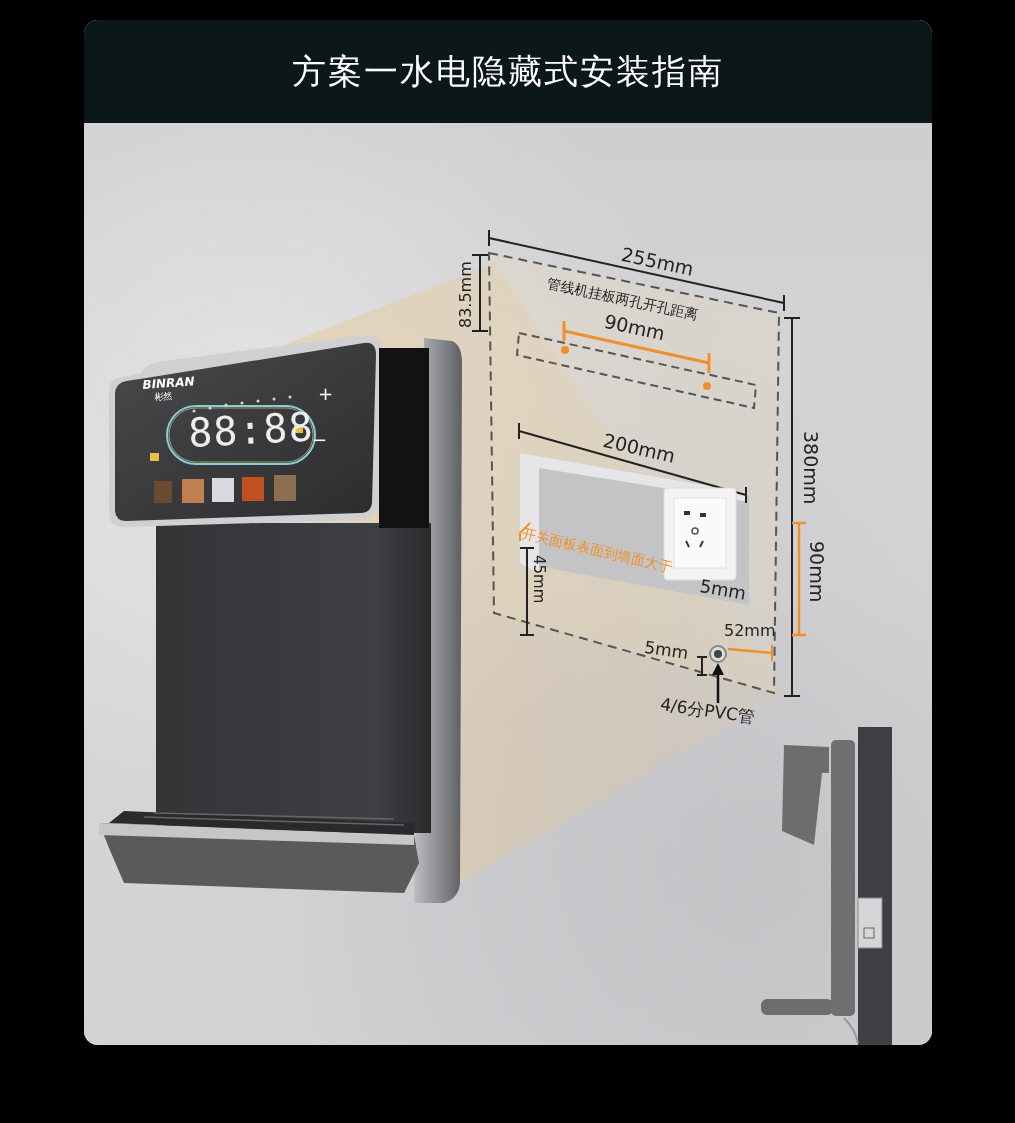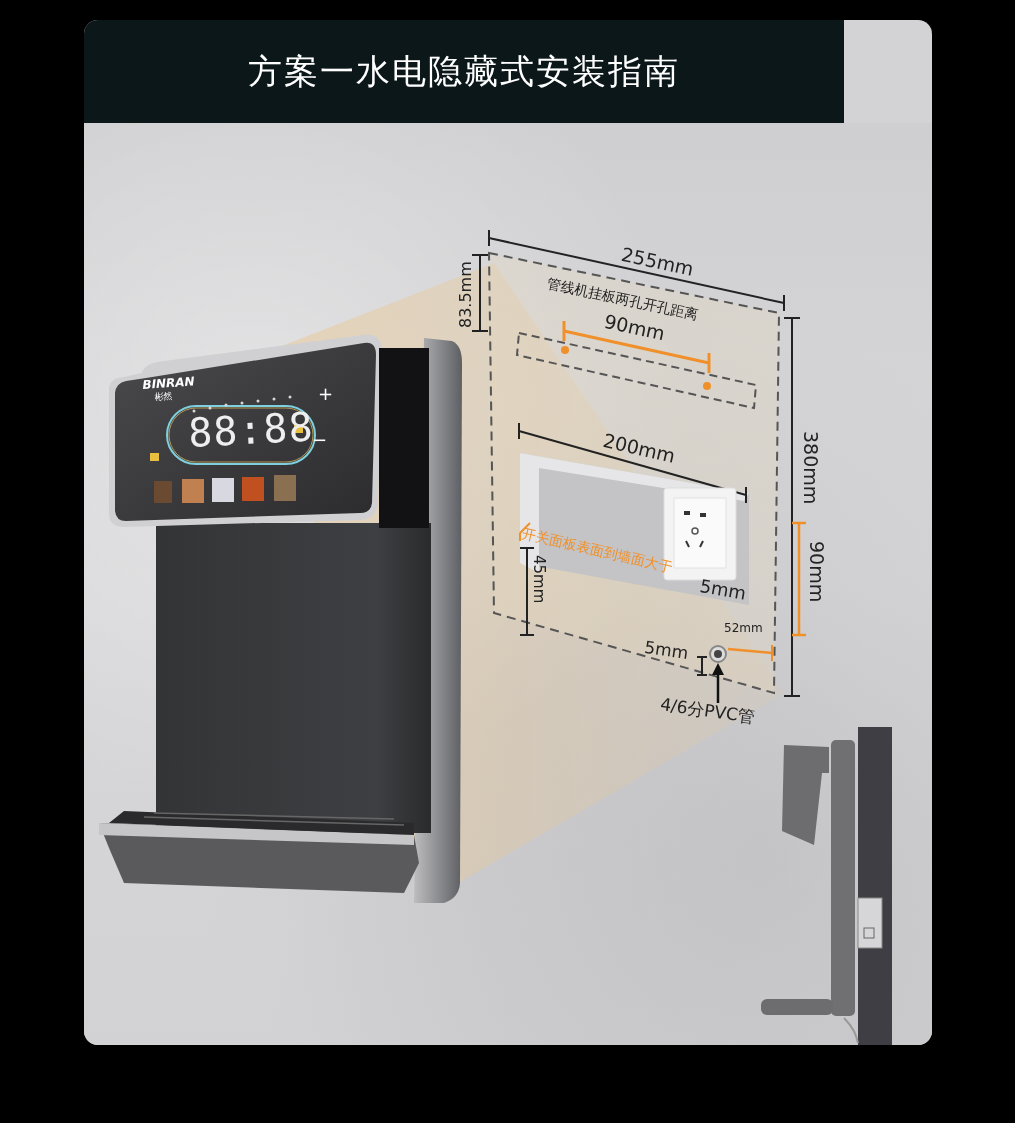--- a/index.html
+++ b/index.html
@@ -1,19 +1,19 @@
 <!DOCTYPE html>
 <html><head>
 <meta charset="utf-8">
 <style>
   html, body { margin:0; padding:0; }
   body { width:1015px; height:1123px; background:#000; position:relative; overflow:hidden;
          font-family:"DejaVu Sans", "Liberation Sans", sans-serif; }
   .card { position:absolute; left:84px; top:20px; width:848px; height:1025px; border-radius:14px; overflow:hidden; background:#d3d3d5; }
-  .header { position:absolute; left:0; top:0; width:760px; height:103px; background:#0b1719; display:flex; align-items:center; justify-content:center; }
+  .header { position:absolute; left:0; top:0; width:848px; height:103px; background:#0b1719; display:flex; align-items:center; justify-content:center; }
   .header .title { color:#fff; font-size:34px; letter-spacing:2px; font-weight:500; }
   .wall { position:absolute; left:0; top:103px; width:848px; height:922px;
     background:
       radial-gradient(ellipse at 20% 30%, rgba(255,255,255,0.35), transparent 45%),
       radial-gradient(ellipse at 80% 80%, rgba(150,150,155,0.25), transparent 50%),
       radial-gradient(ellipse at 50% 60%, rgba(190,190,195,0.3), transparent 60%),
       linear-gradient(180deg,#cfcfd1 0%, #d8d8da 50%, #d2d2d4 100%); }
   svg.overlay { position:absolute; left:0; top:0; }
   .lbl { position:absolute; color:#222; font-size:17px; white-space:nowrap; transform-origin:left top; }
   .lbl.orange { color:#f0902a; }
@@ -172,17 +172,17 @@
     <div class="lbl" style="left:540px;top:120px;transform:rotate(12deg);font-size:19px;">255mm</div>
     <div class="lbl" style="left:372px;top:205px;transform:rotate(-90deg);font-size:16px;">83.5mm</div>
     <div class="lbl" style="left:465px;top:152px;transform:rotate(12deg);font-size:14px;">管线机挂板两孔开孔距离</div>
     <div class="lbl" style="left:523px;top:187px;transform:rotate(12deg);font-size:19px;">90mm</div>
     <div class="lbl" style="left:522px;top:306px;transform:rotate(13deg);font-size:19px;">200mm</div>
     <div class="lbl" style="left:738px;top:308px;transform:rotate(90deg);font-size:19px;">380mm</div>
     <div class="lbl" style="left:744px;top:418px;transform:rotate(90deg);font-size:19px;">90mm</div>
     <div class="lbl" style="left:464px;top:432px;transform:rotate(90deg);font-size:15px;">45mm</div>
     <div class="lbl orange" style="left:440px;top:402px;transform:rotate(13deg);font-size:14px;">开关面板表面到墙面大于</div>
     <div class="lbl" style="left:618px;top:452px;transform:rotate(10deg);font-size:18px;">5mm</div>
-    <div class="lbl" style="left:640px;top:498px;font-size:12px;">52mm</div>
+    <div class="lbl" style="left:640px;top:498px;font-size:16px;">52mm</div>
     <div class="lbl" style="left:562px;top:514px;transform:rotate(8deg);font-size:17px;">5mm</div>
     <div class="lbl" style="left:578px;top:570px;transform:rotate(8deg);font-size:17px;">4/6分PVC管</div>
   </div>
 </div>
 
 </body></html>

